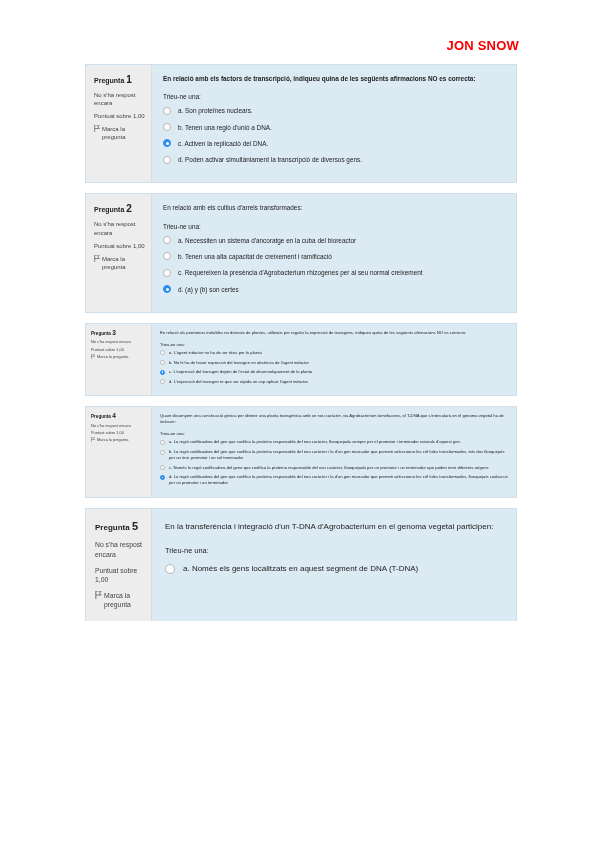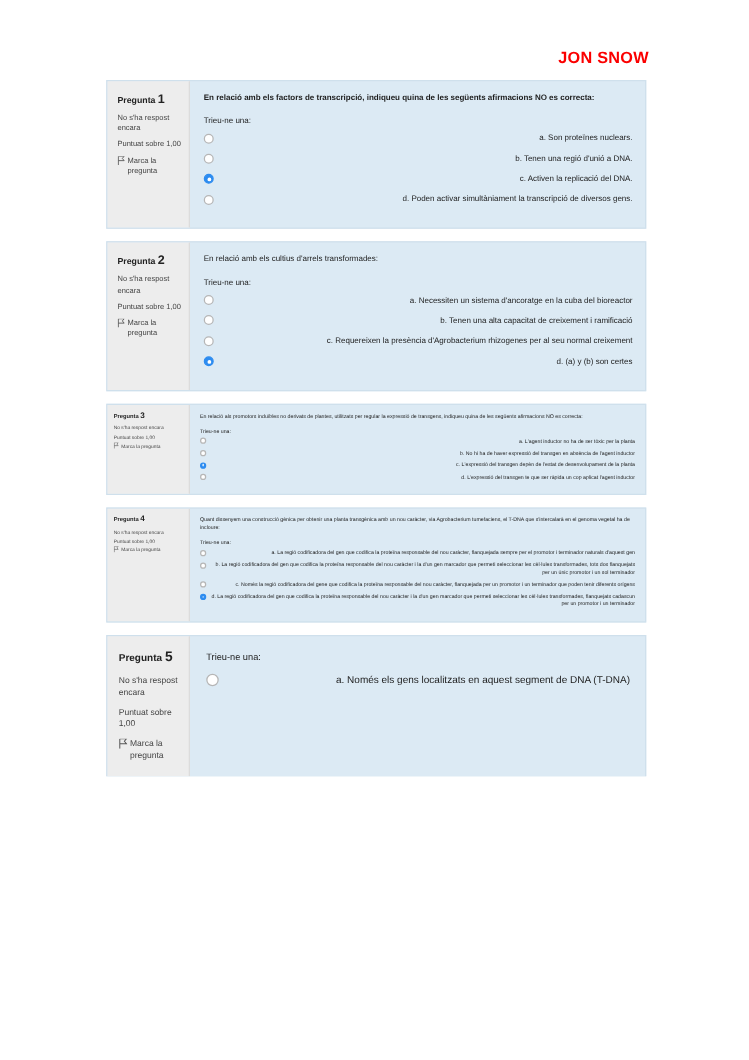--- a/index.html
+++ b/index.html
@@ -100,21 +100,21 @@
   }
   .radio.checked::after {
     content: "";
     position: absolute;
     left: 50%; top: 50%;
     width: 2px; height: 2px;
     margin: -1px 0 0 -1px;
     background: #ffffff;
     border-radius: 50%;
   }
-  .opt-text { flex: 1 1 auto; text-align: right; }
+  .opt-text { flex: 1 1 auto; }
 
   
   .qblock.size-lg .qinfo { padding: 8px 6px 10px 8px; }
   .qblock.size-lg .qinfo .qlabel { font-size: 7px; margin-bottom: 5px; }
   .qblock.size-lg .qinfo .qlabel .qnum { font-size: 10px; }
   .qblock.size-lg .qinfo .qline { font-size: 6px; margin-bottom: 5px; }
   .qblock.size-lg .qinfo .qflag { font-size: 6px; }
   .qblock.size-lg .flag-icon { width:6px; height:7px; flex:0 0 6px; }
   .qblock.size-lg .qbody { padding: 9px 10px 11px 11px; }
   .qblock.size-lg .qtext { font-size: 6.4px; margin-bottom: 10px; }
@@ -303,20 +303,21 @@
           <div class="qline">No s'ha respost encara</div>
           <div class="qline">Puntuat sobre 1,00</div>
           <div class="qflag">
             <span class="flag-icon"><svg viewBox="0 0 10 12" width="100%" height="100%">
                 <path d="M1 0 L1 12 M1 0 L9 0 L6.5 3 L9 6 L1 6" stroke="#555" stroke-width="1.2" fill="none"></path>
               </svg></span>
             <span>Marca la pregunta</span>
           </div>
         </div>
         <div class="qbody">
+          <div class="qtext">En la transferència i integració d'un T-DNA d'Agrobacterium en el genoma vegetal participen:</div>
           <div class="chooser">Trieu-ne una:</div>
           <div class="opts">
             <div class="opt">
               <span class="radio"></span>
               <span class="opt-text">a. Només els gens localitzats en aquest segment de DNA (T-DNA)</span>
             </div>
           </div>
         </div>
       </div>
       <div class="qblock size-sm">

